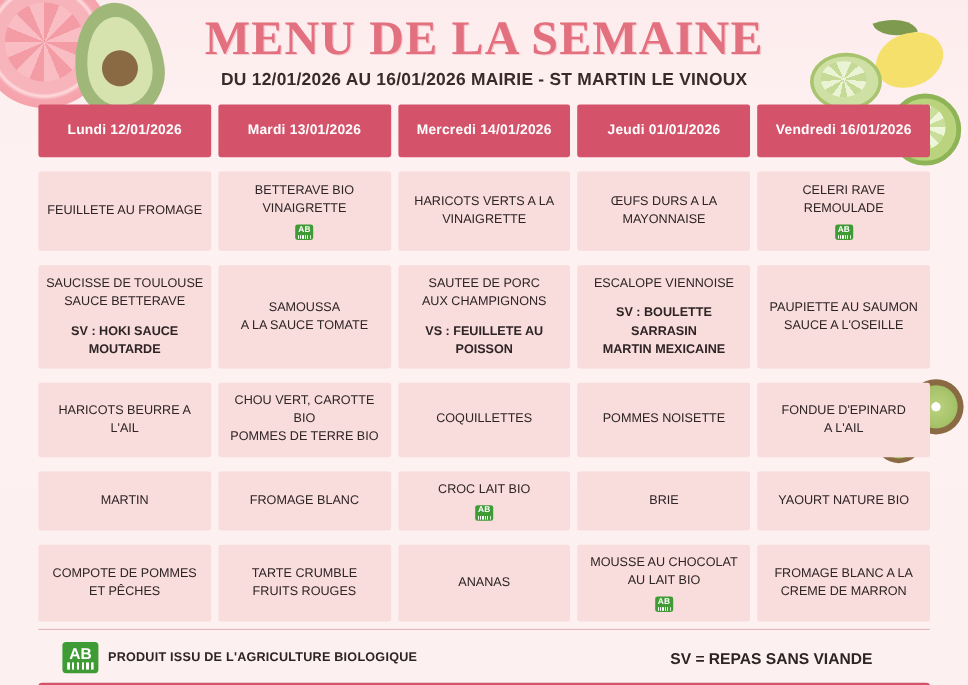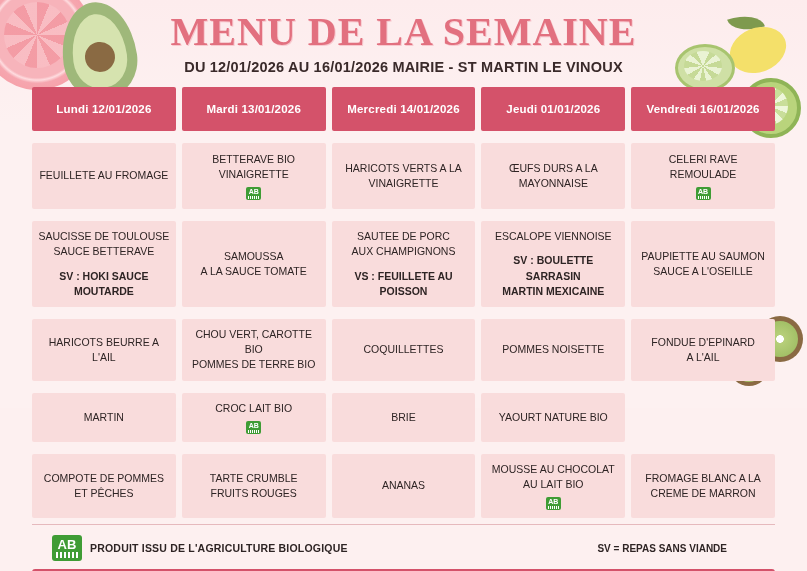--- a/index.html
+++ b/index.html
@@ -177,21 +177,21 @@
   }
   .ab-big:after{
     content:"AB";position:absolute;left:0;top:2px;width:30px;text-align:center;
     color:#fff;font-weight:bold;font-size:13px;
   }
   .ab-big:before{
     content:"";position:absolute;left:4px;bottom:3px;width:22px;height:6px;
     background:repeating-linear-gradient(90deg,#fff 0 2px,#3f9c35 2px 4px);
   }
   .footleft span{font-size:10.5px;font-weight:bold;color:#2e2424;letter-spacing:.2px;}
-  .footright{font-size:10px;font-weight:bold;color:#2e2424;margin-right:48px;}
+  .footright{font-size:13px;font-weight:bold;color:#2e2424;margin-right:48px;}
 
   .banner{
     position:relative;
     margin:8px 32px 0 32px;
     background:#f9dcdc;
     border:2px solid #d4526a;
     border-radius:3px;
     text-align:center;
     padding:7px 4px;
     color:#c2415c;
@@ -304,20 +304,23 @@
         <div class="cell">
           <div>FONDUE D'EPINARD</div>
           <div>A L'AIL</div>
         </div>
       </div>
       <div class="grid r4">
         <div class="cell">
           <div>MARTIN</div>
         </div>
         <div class="cell">
+          <div>FROMAGE BLANC</div>
+        </div>
+        <div class="cell">
           <div>CROC LAIT BIO</div>
           <div class="ab"></div>
         </div>
         <div class="cell">
           <div>BRIE</div>
         </div>
         <div class="cell">
           <div>YAOURT NATURE BIO</div>
         </div>
       </div>

